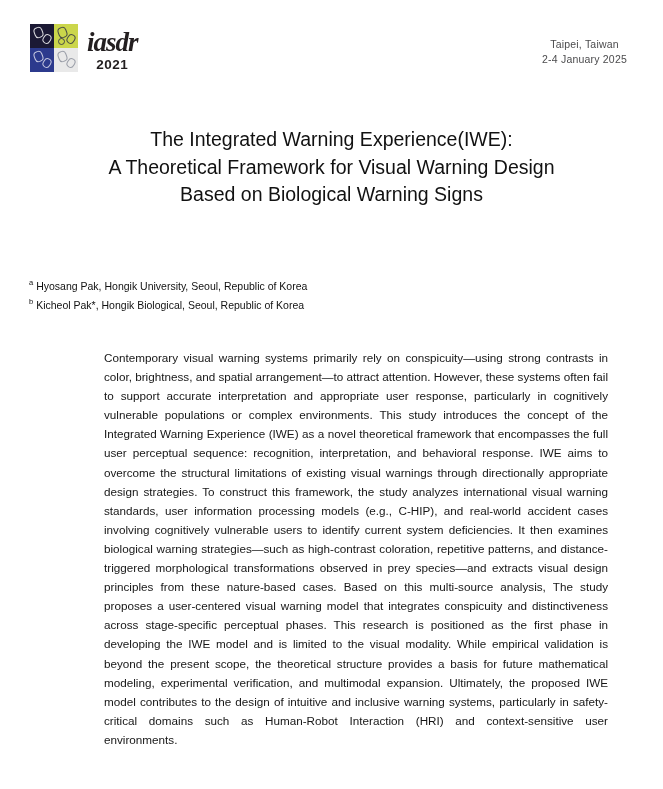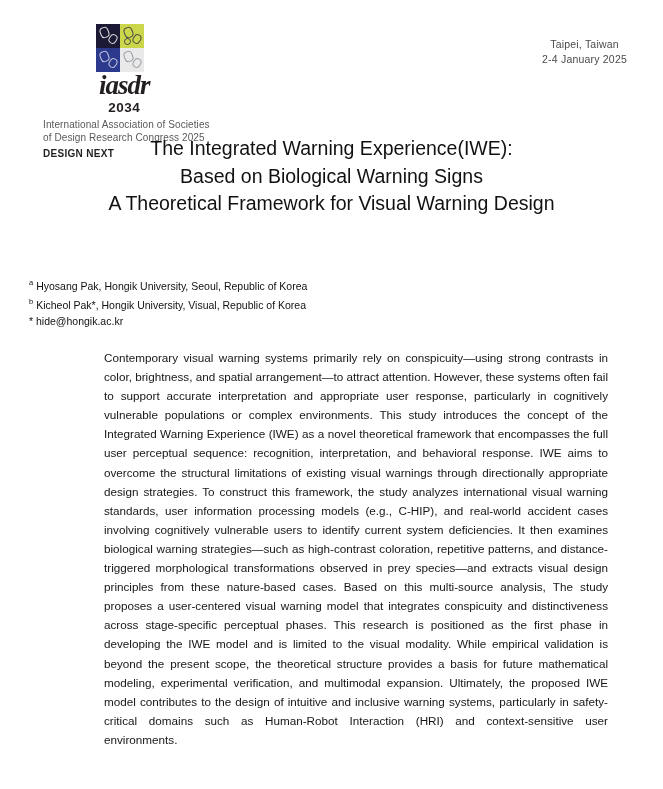--- a/index.html
+++ b/index.html
@@ -10,21 +10,21 @@
     font-family:"Liberation Sans",sans-serif;
     color:#161616;
     overflow:hidden;
   }
 
   
   .header{
     position:absolute;top:24px;left:30px;right:36px;
     display:flex;justify-content:space-between;align-items:flex-start;
   }
-  .header-left{display:flex;align-items:center;flex-direction:column;}
+  .header-left{display:flex;align-items:flex-end;}
   .logo-grid{
     width:48px;height:48px;
     display:grid;grid-template-columns:24px 24px;grid-template-rows:24px 24px;
     flex:0 0 auto;
   }
   .logo-cell{position:relative;overflow:hidden;}
   .logo-cell .glyph{position:absolute;border-radius:4px;}
   .g1{width:7px;height:9px;transform:rotate(-20deg);top:3px;left:4px;}
   .g2{width:6px;height:8px;transform:rotate(30deg);top:10px;left:13px;}
   .g3{width:5px;height:5px;border-radius:50%;top:14px;left:4px;}
@@ -50,21 +50,21 @@
   .design-next{
     font-weight:bold;color:#231f20;margin-top:3px;letter-spacing:.3px;font-size:10px;
   }
   .header-right{
     text-align:center;font-size:10.5px;line-height:15px;color:#4b4b4d;
     padding-top:13px;letter-spacing:.2px;
   }
 
   
   .paper-title{
-    position:absolute;top:135px;left:0;right:0;
+    position:absolute;top:126px;left:0;right:0;
     text-align:center;font-weight:400;margin:0;
     font-size:19.5px;line-height:27.5px;color:#111111;
   }
 
   
   .authors{
     position:absolute;top:251px;left:29px;right:36px;
     font-size:10.5px;line-height:16.5px;color:#111111;margin-top:24px;
   }
   .author-line sup{font-size:7.5px;margin-right:3px;}
@@ -104,43 +104,37 @@
           <span class="glyph g1"></span>
           <span class="glyph g2"></span>
         </div>
         <div class="logo-cell cell-gray" style="background: rgb(233, 233, 233);">
           <span class="glyph g1"></span>
           <span class="glyph g2"></span>
         </div>
       </div>
       <div class="logo-text">
         <div class="iasdr-word">iasdr</div>
-        <div class="iasdr-year">2034</div>
-      </div>
-      <div class="congress">
-        <div>International Association of Societies</div>
-        <div>of Design Research Congress 2025</div>
-        <div class="design-next">DESIGN NEXT</div>
+        <div class="iasdr-year">2021</div>
       </div>
     </div>
     <div class="header-right">
       <div>Taipei, Taiwan</div>
       <div>2-4 January 2025</div>
     </div>
   </div>
 
   <h1 class="paper-title">
     <div>The Integrated Warning Experience(IWE):</div>
+    <div>A Theoretical Framework for Visual Warning Design</div>
     <div>Based on Biological Warning Signs</div>
-    <div>A Theoretical Framework for Visual Warning Design</div>
   </h1>
 
   <div class="authors">
     <div class="author-line"><sup>a</sup><span>Hyosang Pak, Hongik University, Seoul, Republic of Korea</span></div>
-    <div class="author-line"><sup>b</sup><span>Kicheol Pak*, Hongik University, Visual, Republic of Korea</span></div>
-    <div class="author-line">* hide@hongik.ac.kr</div>
+    <div class="author-line"><sup>b</sup><span>Kicheol Pak*, Hongik Biological, Seoul, Republic of Korea</span></div>
   </div>
 
   <div class="abstract-block">
     <p class="abstract">Contemporary visual warning systems primarily rely on conspicuity—using strong contrasts in color, brightness, and spatial arrangement—to attract attention. However, these systems often fail to support accurate interpretation and appropriate user response, particularly in cognitively vulnerable populations or complex environments. This study introduces the concept of the Integrated Warning Experience (IWE) as a novel theoretical framework that encompasses the full user perceptual sequence: recognition, interpretation, and behavioral response. IWE aims to overcome the structural limitations of existing visual warnings through directionally appropriate design strategies. To construct this framework, the study analyzes international visual warning standards, user information processing models (e.g., C-HIP), and real-world accident cases involving cognitively vulnerable users to identify current system deficiencies. It then examines biological warning strategies—such as high-contrast coloration, repetitive patterns, and distance-triggered morphological transformations observed in prey species—and extracts visual design principles from these nature-based cases. Based on this multi-source analysis, The study proposes a user-centered visual warning model that integrates conspicuity and distinctiveness across stage-specific perceptual phases. This research is positioned as the first phase in developing the IWE model and is limited to the visual modality. While empirical validation is beyond the present scope, the theoretical structure provides a basis for future mathematical modeling, experimental verification, and multimodal expansion. Ultimately, the proposed IWE model contributes to the design of intuitive and inclusive warning systems, particularly in safety-critical domains such as Human-Robot Interaction (HRI) and context-sensitive user environments.</p>
   </div>
 
 </div>
 
 </body></html>

